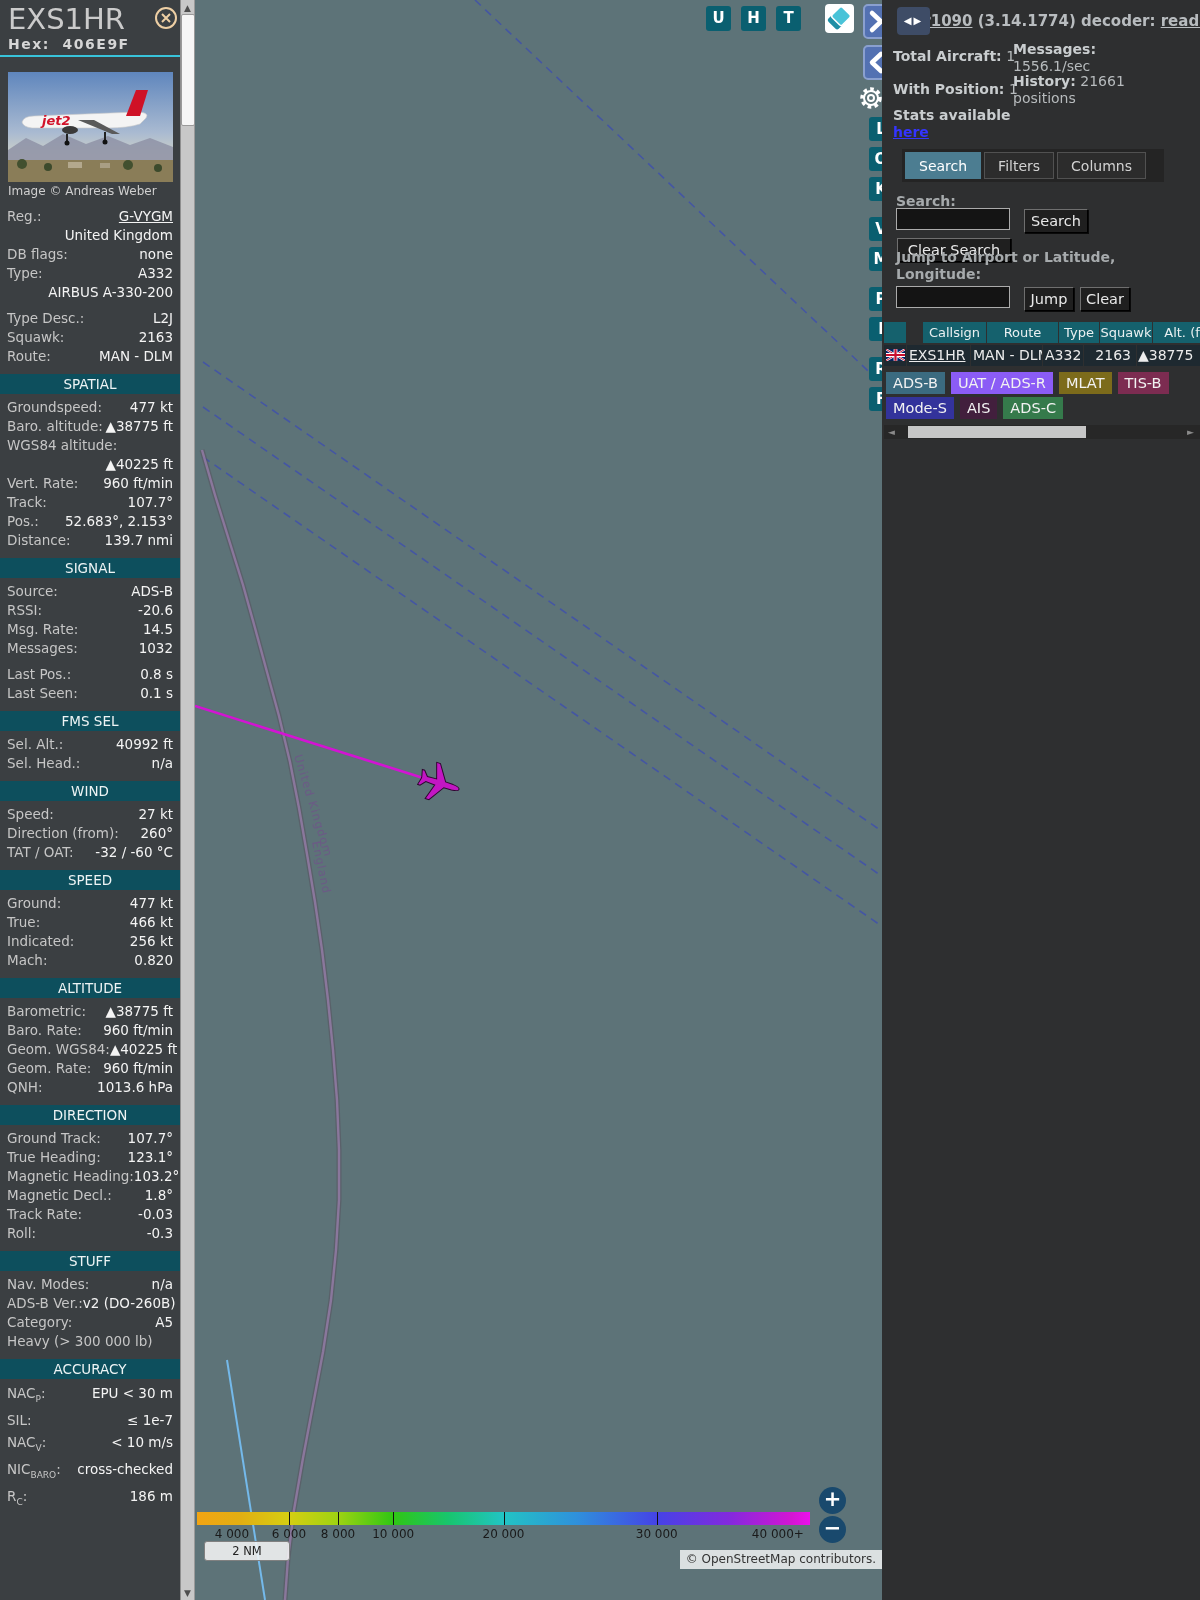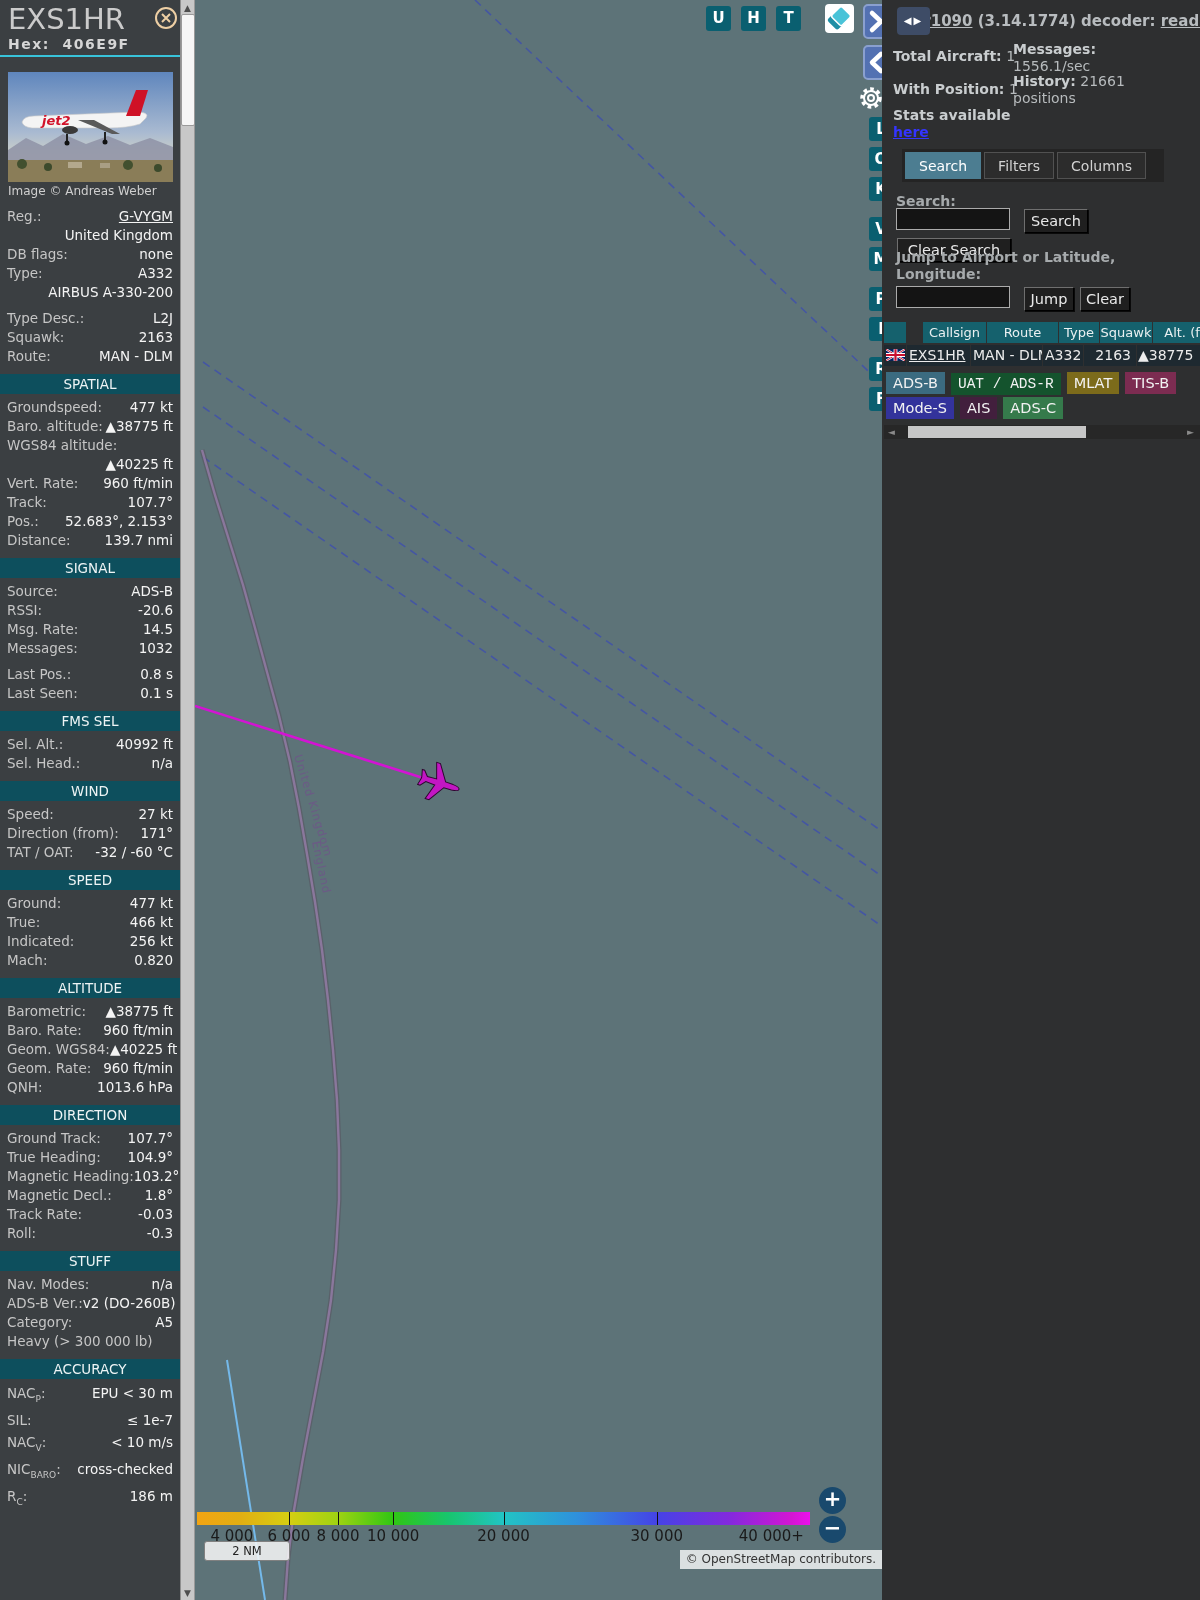--- a/index.html
+++ b/index.html
@@ -46,21 +46,21 @@
   #gear-btn{left:662px;top:84px;width:28px;height:28px;cursor:pointer;}
   #side-btns{left:674px;top:117px;width:25px;}
   .btn-group{margin-bottom:16px;}
   .btn-group .map-btn{width:24px;height:24px;line-height:24px;margin-bottom:6px;}
 
   #scalebar{left:2px;top:1512px;width:613px;height:13px;
     background:linear-gradient(to right,#f2a413 0%,#e2ae12 7%,#d6ce12 15%,#9ed312 23%,
       #30c614 32%,#18c56e 41%,#22c4c4 50%,#2f90dc 62%,#4543e6 75%,#8429dd 87%,#d316d3 97%,#ec10ec 100%);}
   .tickline{position:absolute;top:0;width:1px;height:13px;background:#111;}
   #scalelabels{left:2px;top:1527px;width:613px;height:14px;}
-  .ticklabel{position:absolute;top:0;transform:translateX(-50%);font-size:15px;color:#1a1a1a;white-space:nowrap;}
+  .ticklabel{position:absolute;top:0;transform:translateX(-50%);font-size:12px;color:#1a1a1a;white-space:nowrap;}
   #nm-box{left:9px;top:1541px;width:84px;height:18px;background:rgba(248,248,248,.85);
           border:1px solid #808080;border-radius:3px;text-align:center;font-size:11.5px;
           line-height:18px;color:#222;}
   .zoom-btn{position:absolute;width:27px;height:27px;border-radius:50%;background:#19496d;color:#fff;
             font-size:21px;font-weight:bold;text-align:center;line-height:25px;cursor:pointer;}
   #attribution{right:0;bottom:31px;background:rgba(255,255,255,.78);color:#333;
                font-size:12px;line-height:19px;padding:0 6px;}
 
   
   #right-panel{left:882px;top:0;width:318px;height:1600px;background:#2e2f30;color:#b7bbbd;}
@@ -255,21 +255,21 @@
           </div>
         </div>
         <div class="sec-h">WIND</div>
         <div class="sec-rows">
           <div class="kv">
             <span class="k">Speed:</span>
             <span class="v">27 kt</span>
           </div>
           <div class="kv">
             <span class="k">Direction (from):</span>
-            <span class="v">171°</span>
+            <span class="v">260°</span>
           </div>
           <div class="kv">
             <span class="k">TAT / OAT:</span>
             <span class="v">-32 / -60 °C</span>
           </div>
         </div>
         <div class="sec-h">SPEED</div>
         <div class="sec-rows">
           <div class="kv">
             <span class="k">Ground:</span>
@@ -312,21 +312,21 @@
           </div>
         </div>
         <div class="sec-h">DIRECTION</div>
         <div class="sec-rows">
           <div class="kv">
             <span class="k">Ground Track:</span>
             <span class="v">107.7°</span>
           </div>
           <div class="kv">
             <span class="k">True Heading:</span>
-            <span class="v">104.9°</span>
+            <span class="v">123.1°</span>
           </div>
           <div class="kv">
             <span class="k">Magnetic Heading:</span>
             <span class="v">103.2°</span>
           </div>
           <div class="kv">
             <span class="k">Magnetic Decl.:</span>
             <span class="v">1.8°</span>
           </div>
           <div class="kv">
@@ -550,21 +550,21 @@
           <path d="M30,0 V36 M0,18 H60" stroke="#C8102E" stroke-width="7"></path>
         </svg></div>
     <div class="td" style="width:63px;text-decoration:underline;padding-left:2px;">EXS1HR</div>
     <div class="td" style="width:71px;padding-left:2px;">MAN - DLM</div>
     <div class="td" style="width:40px;padding-left:2px;">A332</div>
     <div class="td" style="width:52px;text-align:right;padding-right:5px;">2163</div>
     <div class="td" style="width:68px;padding-left:1px;">▲38775</div>
   </div>
 
   <div id="badges" class="abs">
-      <div class="badge-row"><span class="badge" style="background: rgb(59, 107, 128);">ADS-B</span><span class="badge" style="background: #14532d; font-family: Liberation Mono, monospace;">UAT / ADS-R</span><span class="badge" style="background: rgb(124, 107, 27);">MLAT</span><span class="badge" style="background: rgb(124, 44, 81);">TIS-B</span></div>
+      <div class="badge-row"><span class="badge" style="background: rgb(59, 107, 128);">ADS-B</span><span class="badge" style="background: #8b5cf6;">UAT / ADS-R</span><span class="badge" style="background: rgb(124, 107, 27);">MLAT</span><span class="badge" style="background: rgb(124, 44, 81);">TIS-B</span></div>
       <div class="badge-row"><span class="badge" style="background: rgb(51, 51, 155);">Mode-S</span><span class="badge" style="background: rgb(66, 31, 61);">AIS</span><span class="badge" style="background: rgb(53, 122, 75);">ADS-C</span></div>
     </div>
 
   <div id="hscroll" class="abs"></div>
   <div class="harrow abs" style="left:6px;">◄</div>
   <div id="hthumb" class="abs"></div>
   <div class="harrow abs" style="left:305px;">►</div>
 </div>
 
 </body></html>

